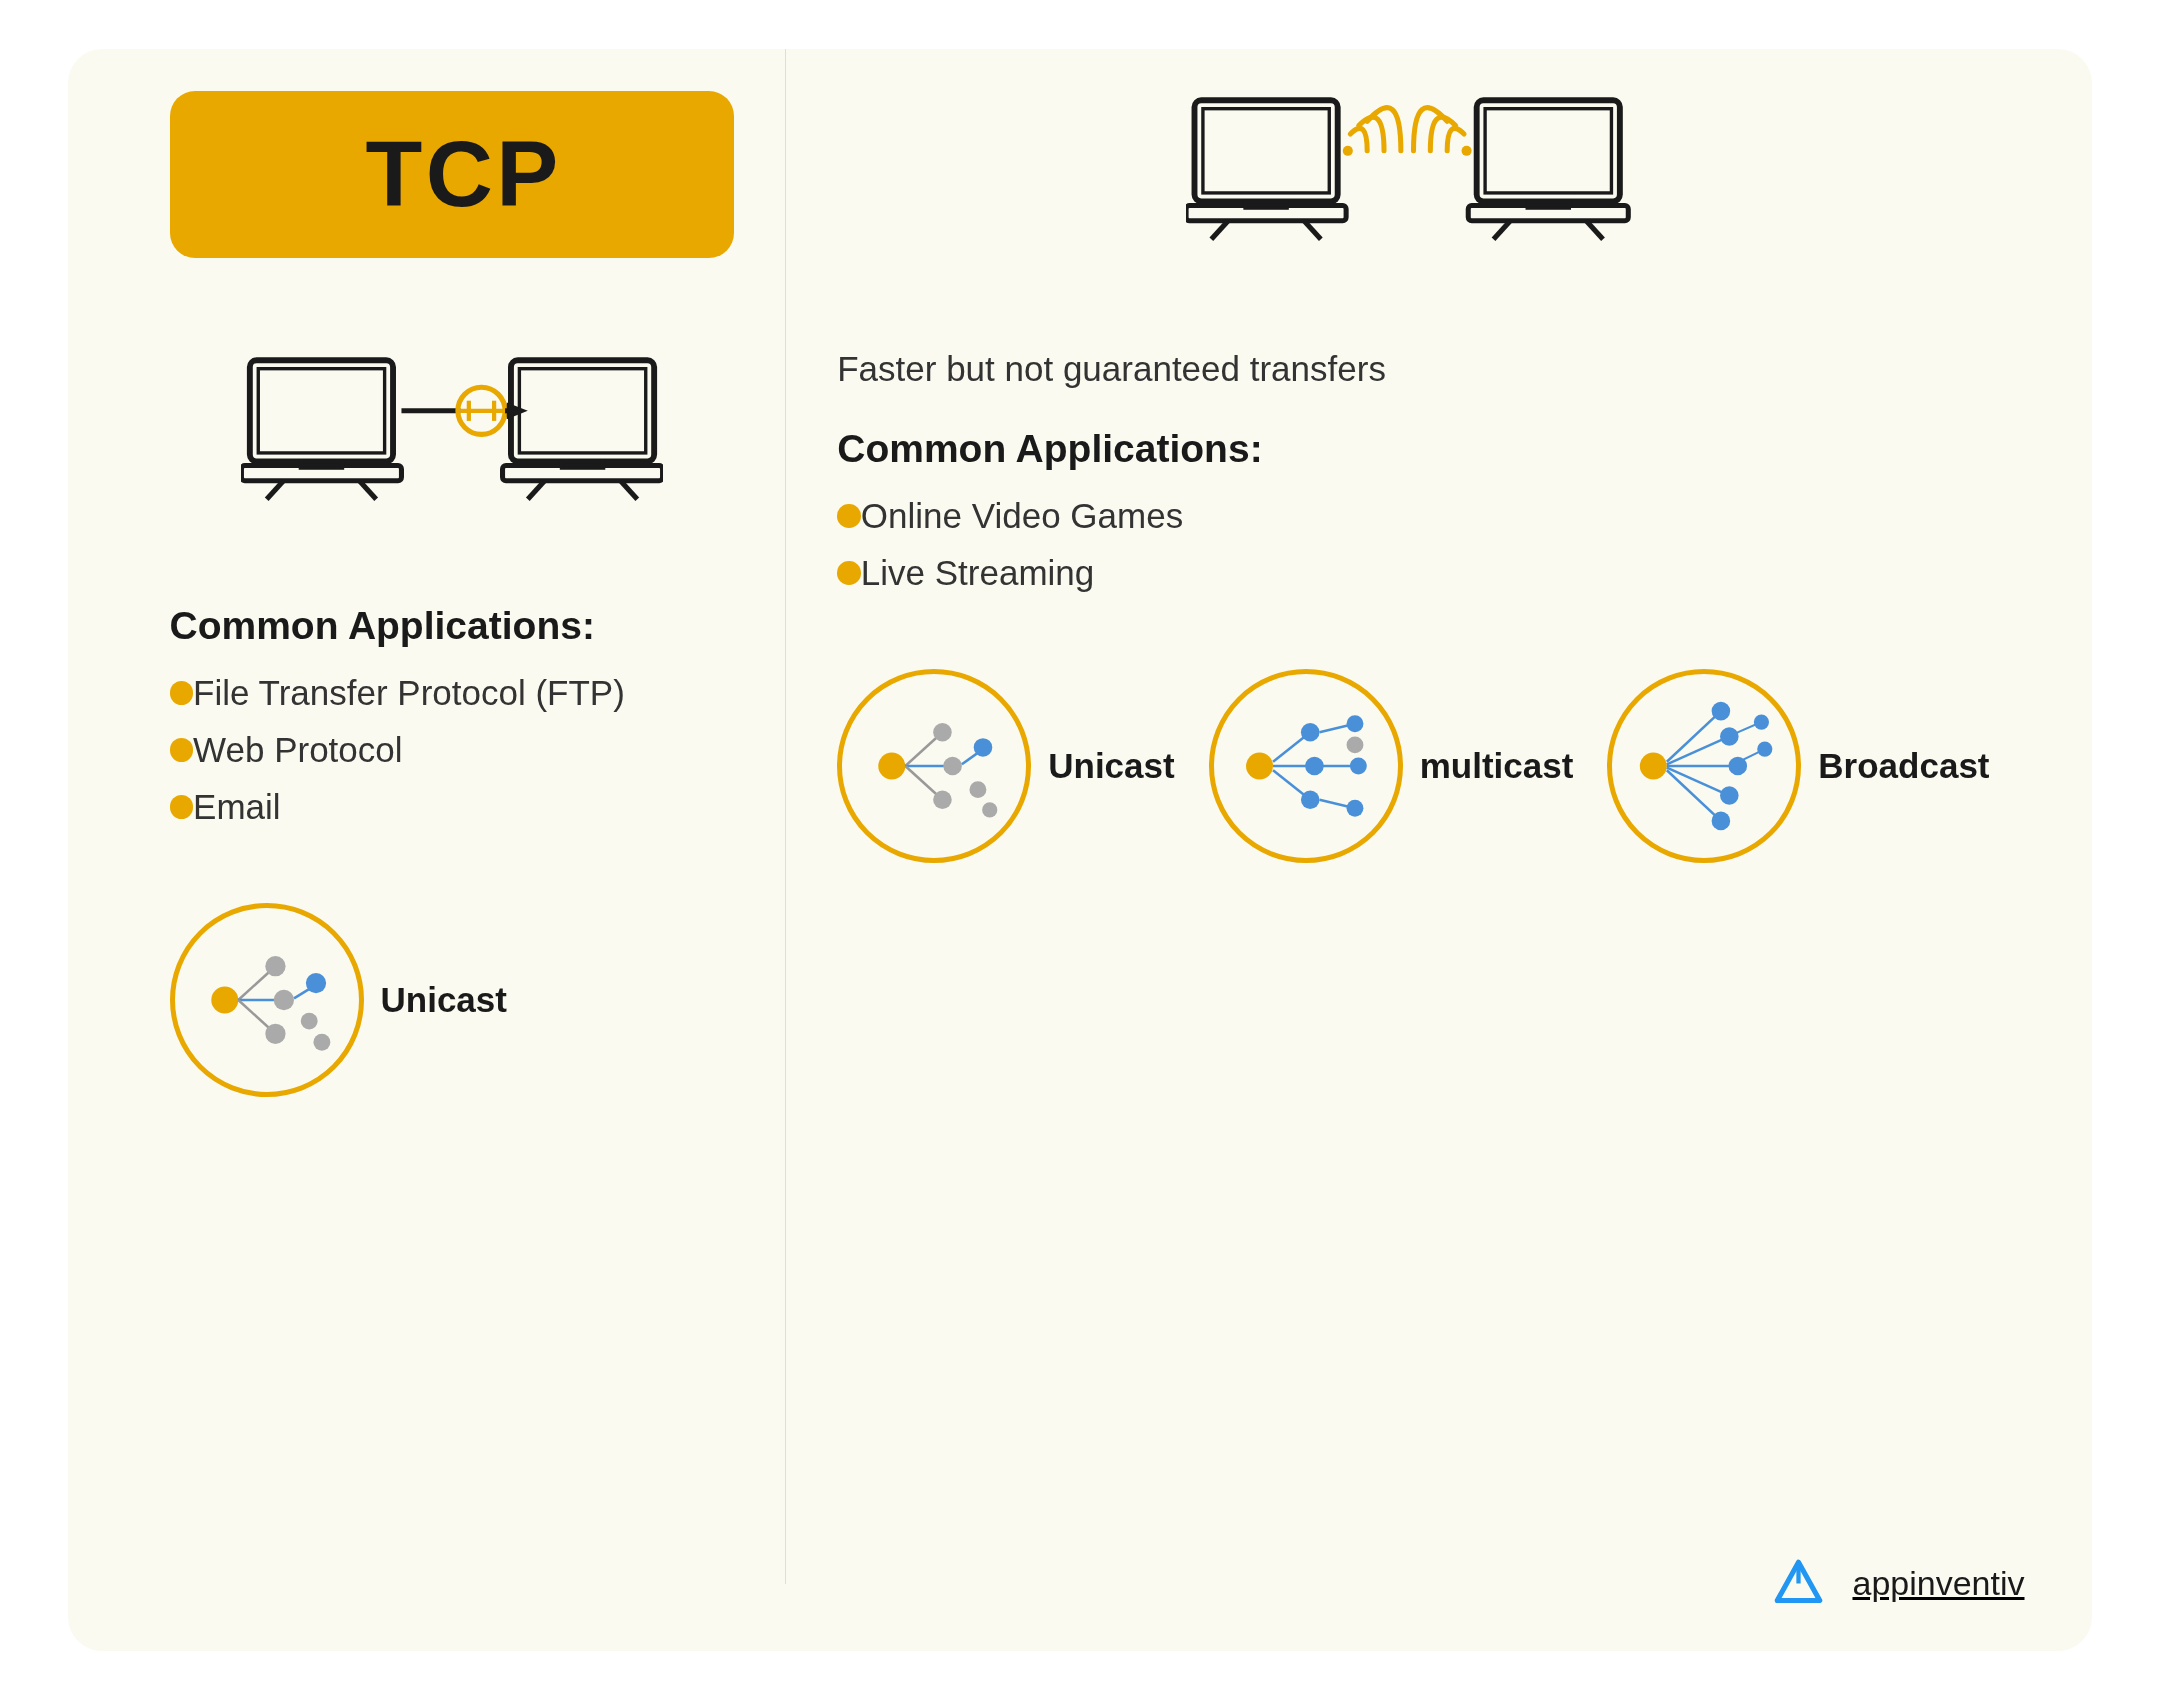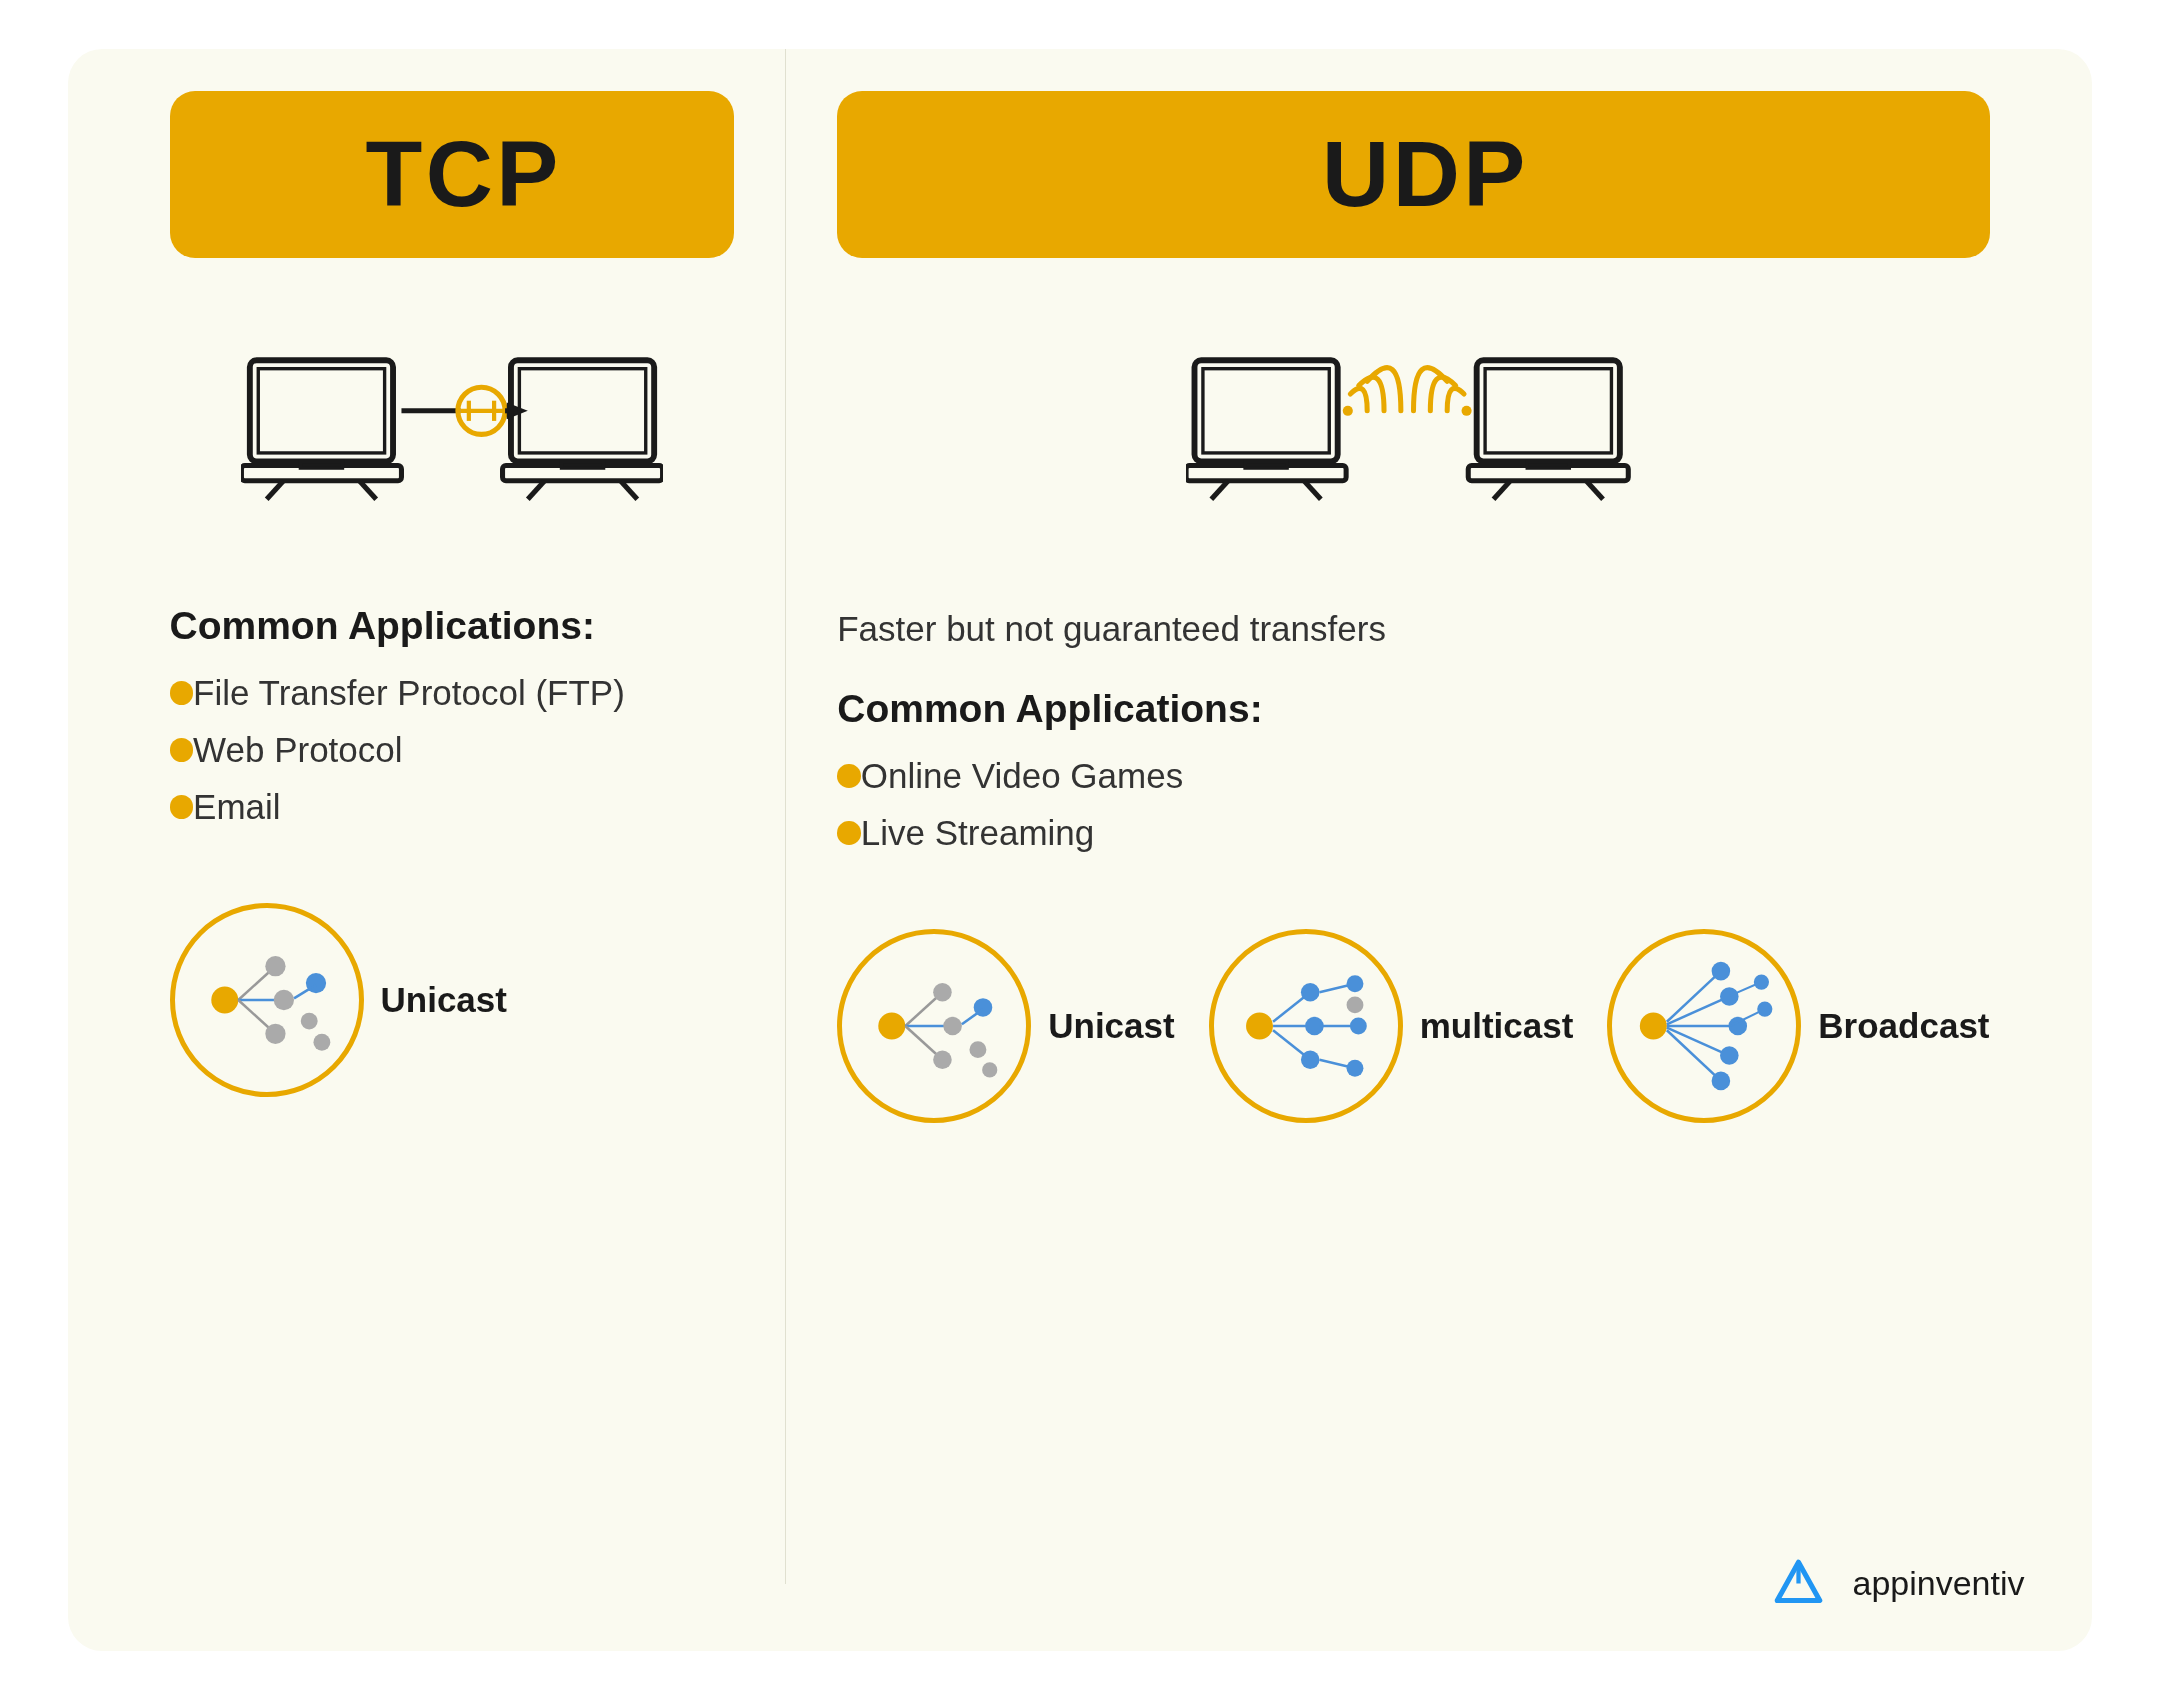--- a/index.html
+++ b/index.html
@@ -126,20 +126,21 @@
       gap: 25px;
       margin-top: 17px;
     }
     .appinventiv-logo {
       position: absolute;
       bottom: 42px;
       right: 67px;
       display: flex;
       align-items: center;
       gap: 28px;
+      text-decoration: underline;
     }
     .appinventiv-logo-text {
       font-size: 34px;
       color: #1a1a1a;
       font-weight: 400;
     }
   </style>
 </head>
 <body>
 
@@ -222,23 +223,20 @@
             </svg>
           </div>
           <span class="network-label">Unicast</span>
         </div>
       </div>
     </div>
 
     <div class="column-divider"></div>
 
     <div class="column">
-      <div class="header-banner">
-        <h1>UDP</h1>
-      </div>
 
       <div class="computer-diagram">
         <svg width="455" height="219" viewBox="0 0 540 260">
 
           <rect x="10" y="30" width="170" height="120" rx="8" fill="none" stroke="#1a1a1a" stroke-width="7"></rect>
           <rect x="20" y="40" width="150" height="100" fill="none" stroke="#1a1a1a" stroke-width="4"></rect>
           <rect x="0" y="155" width="190" height="18" rx="4" fill="none" stroke="#1a1a1a" stroke-width="6"></rect>
           <rect x="70" y="150" width="50" height="8" fill="none" stroke="#1a1a1a" stroke-width="4"></rect>
           <line x1="50" y1="173" x2="30" y2="195" stroke="#1a1a1a" stroke-width="6"></line>
           <line x1="140" y1="173" x2="160" y2="195" stroke="#1a1a1a" stroke-width="6"></line>

